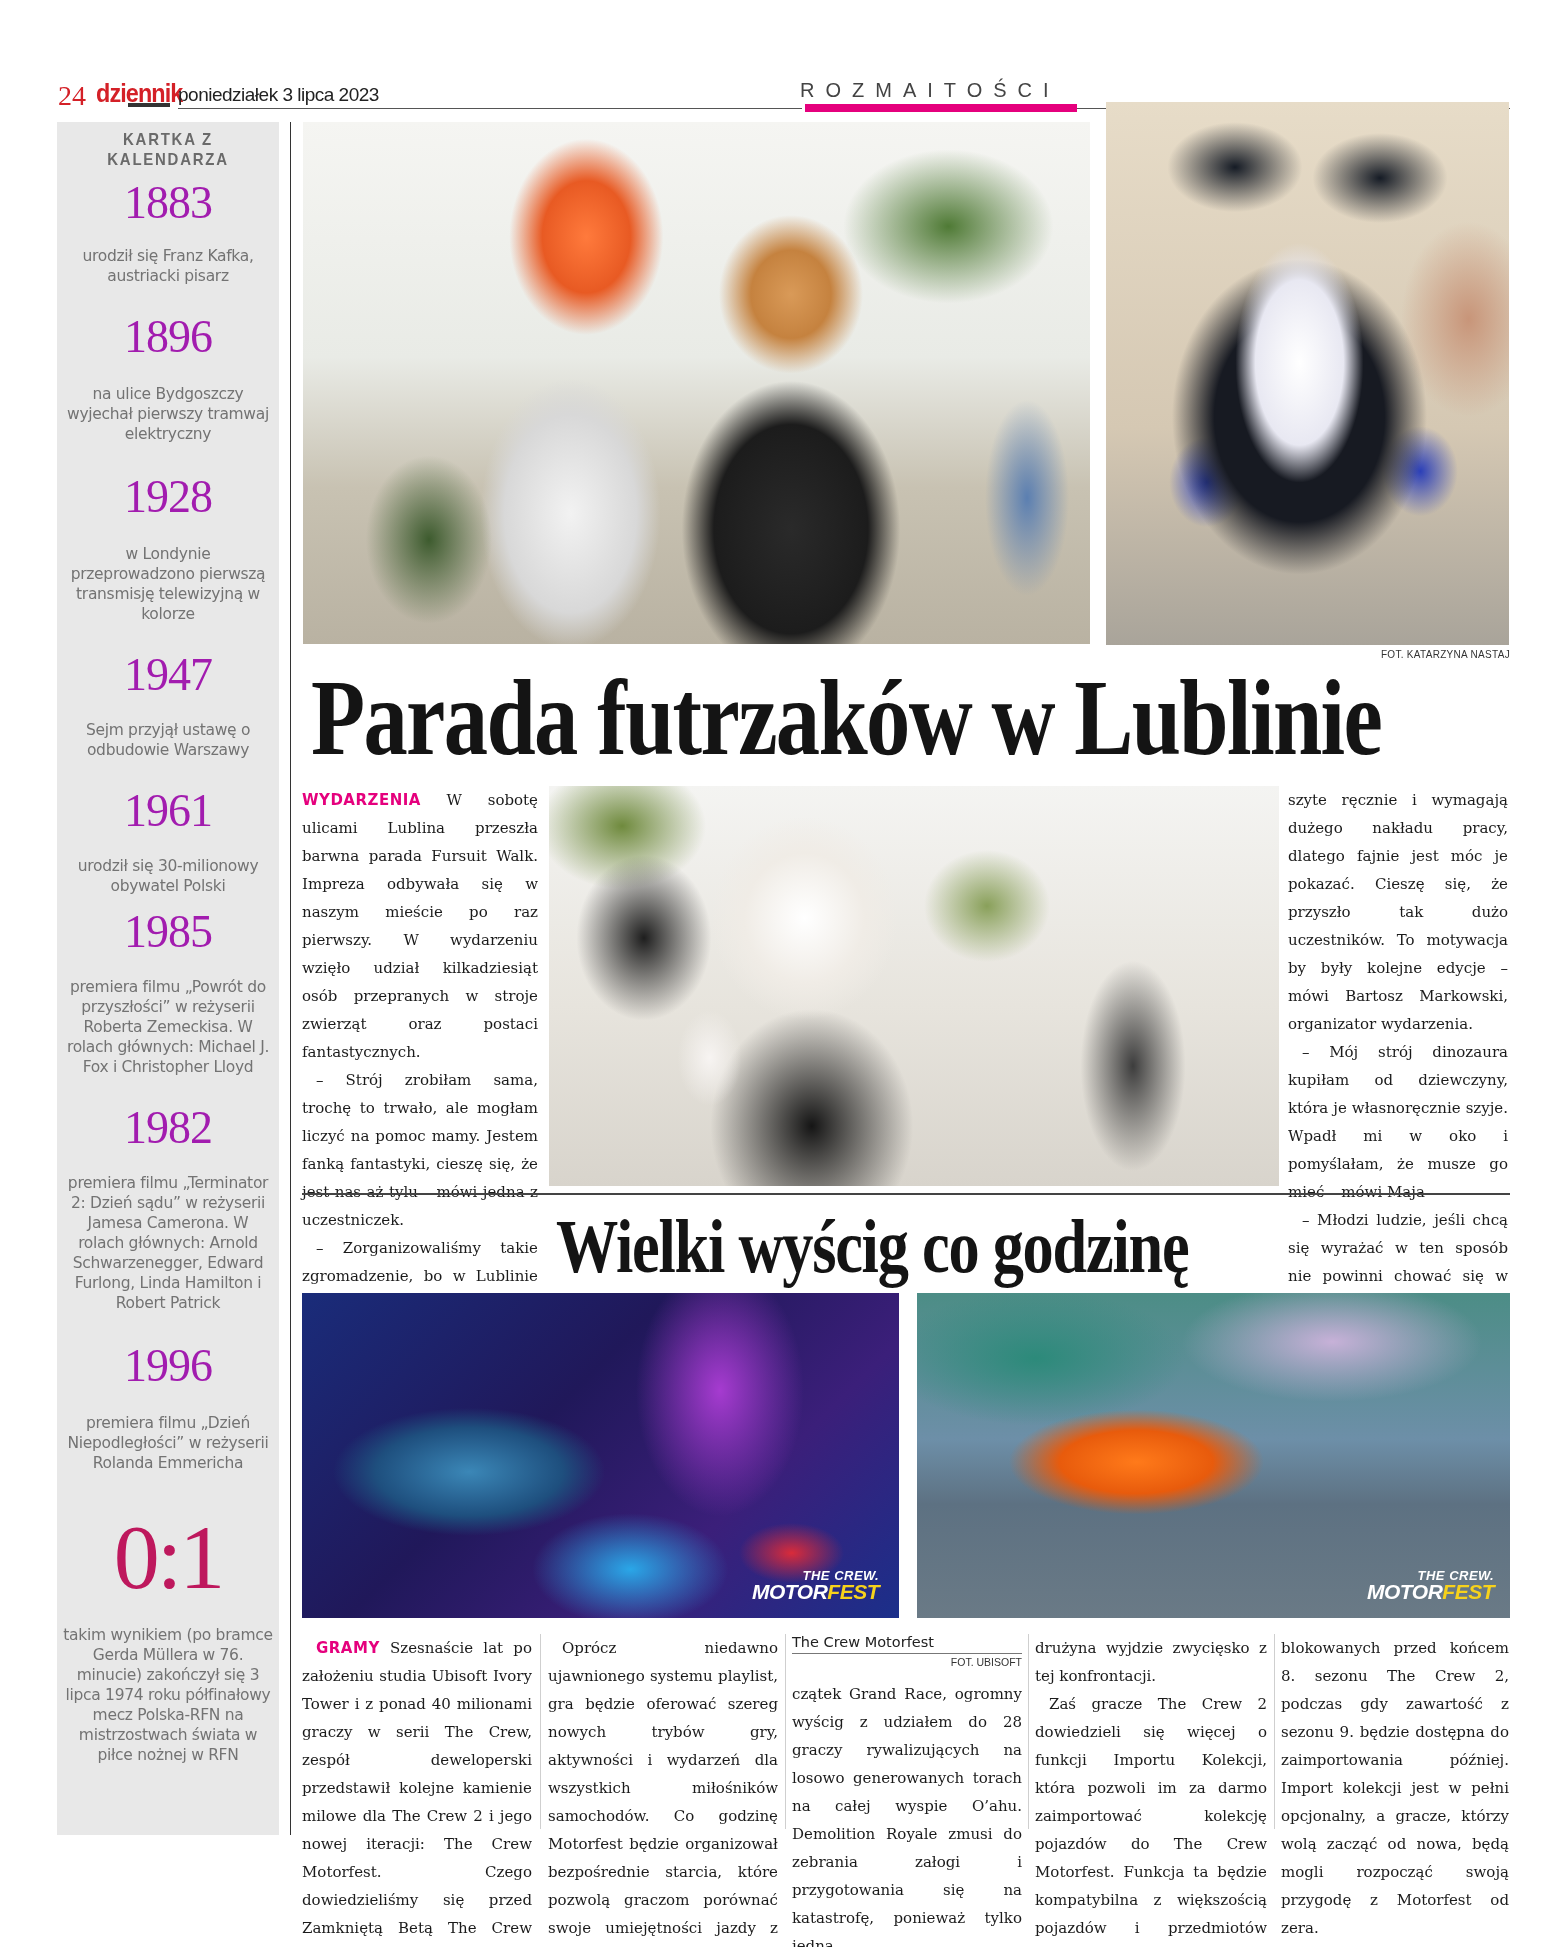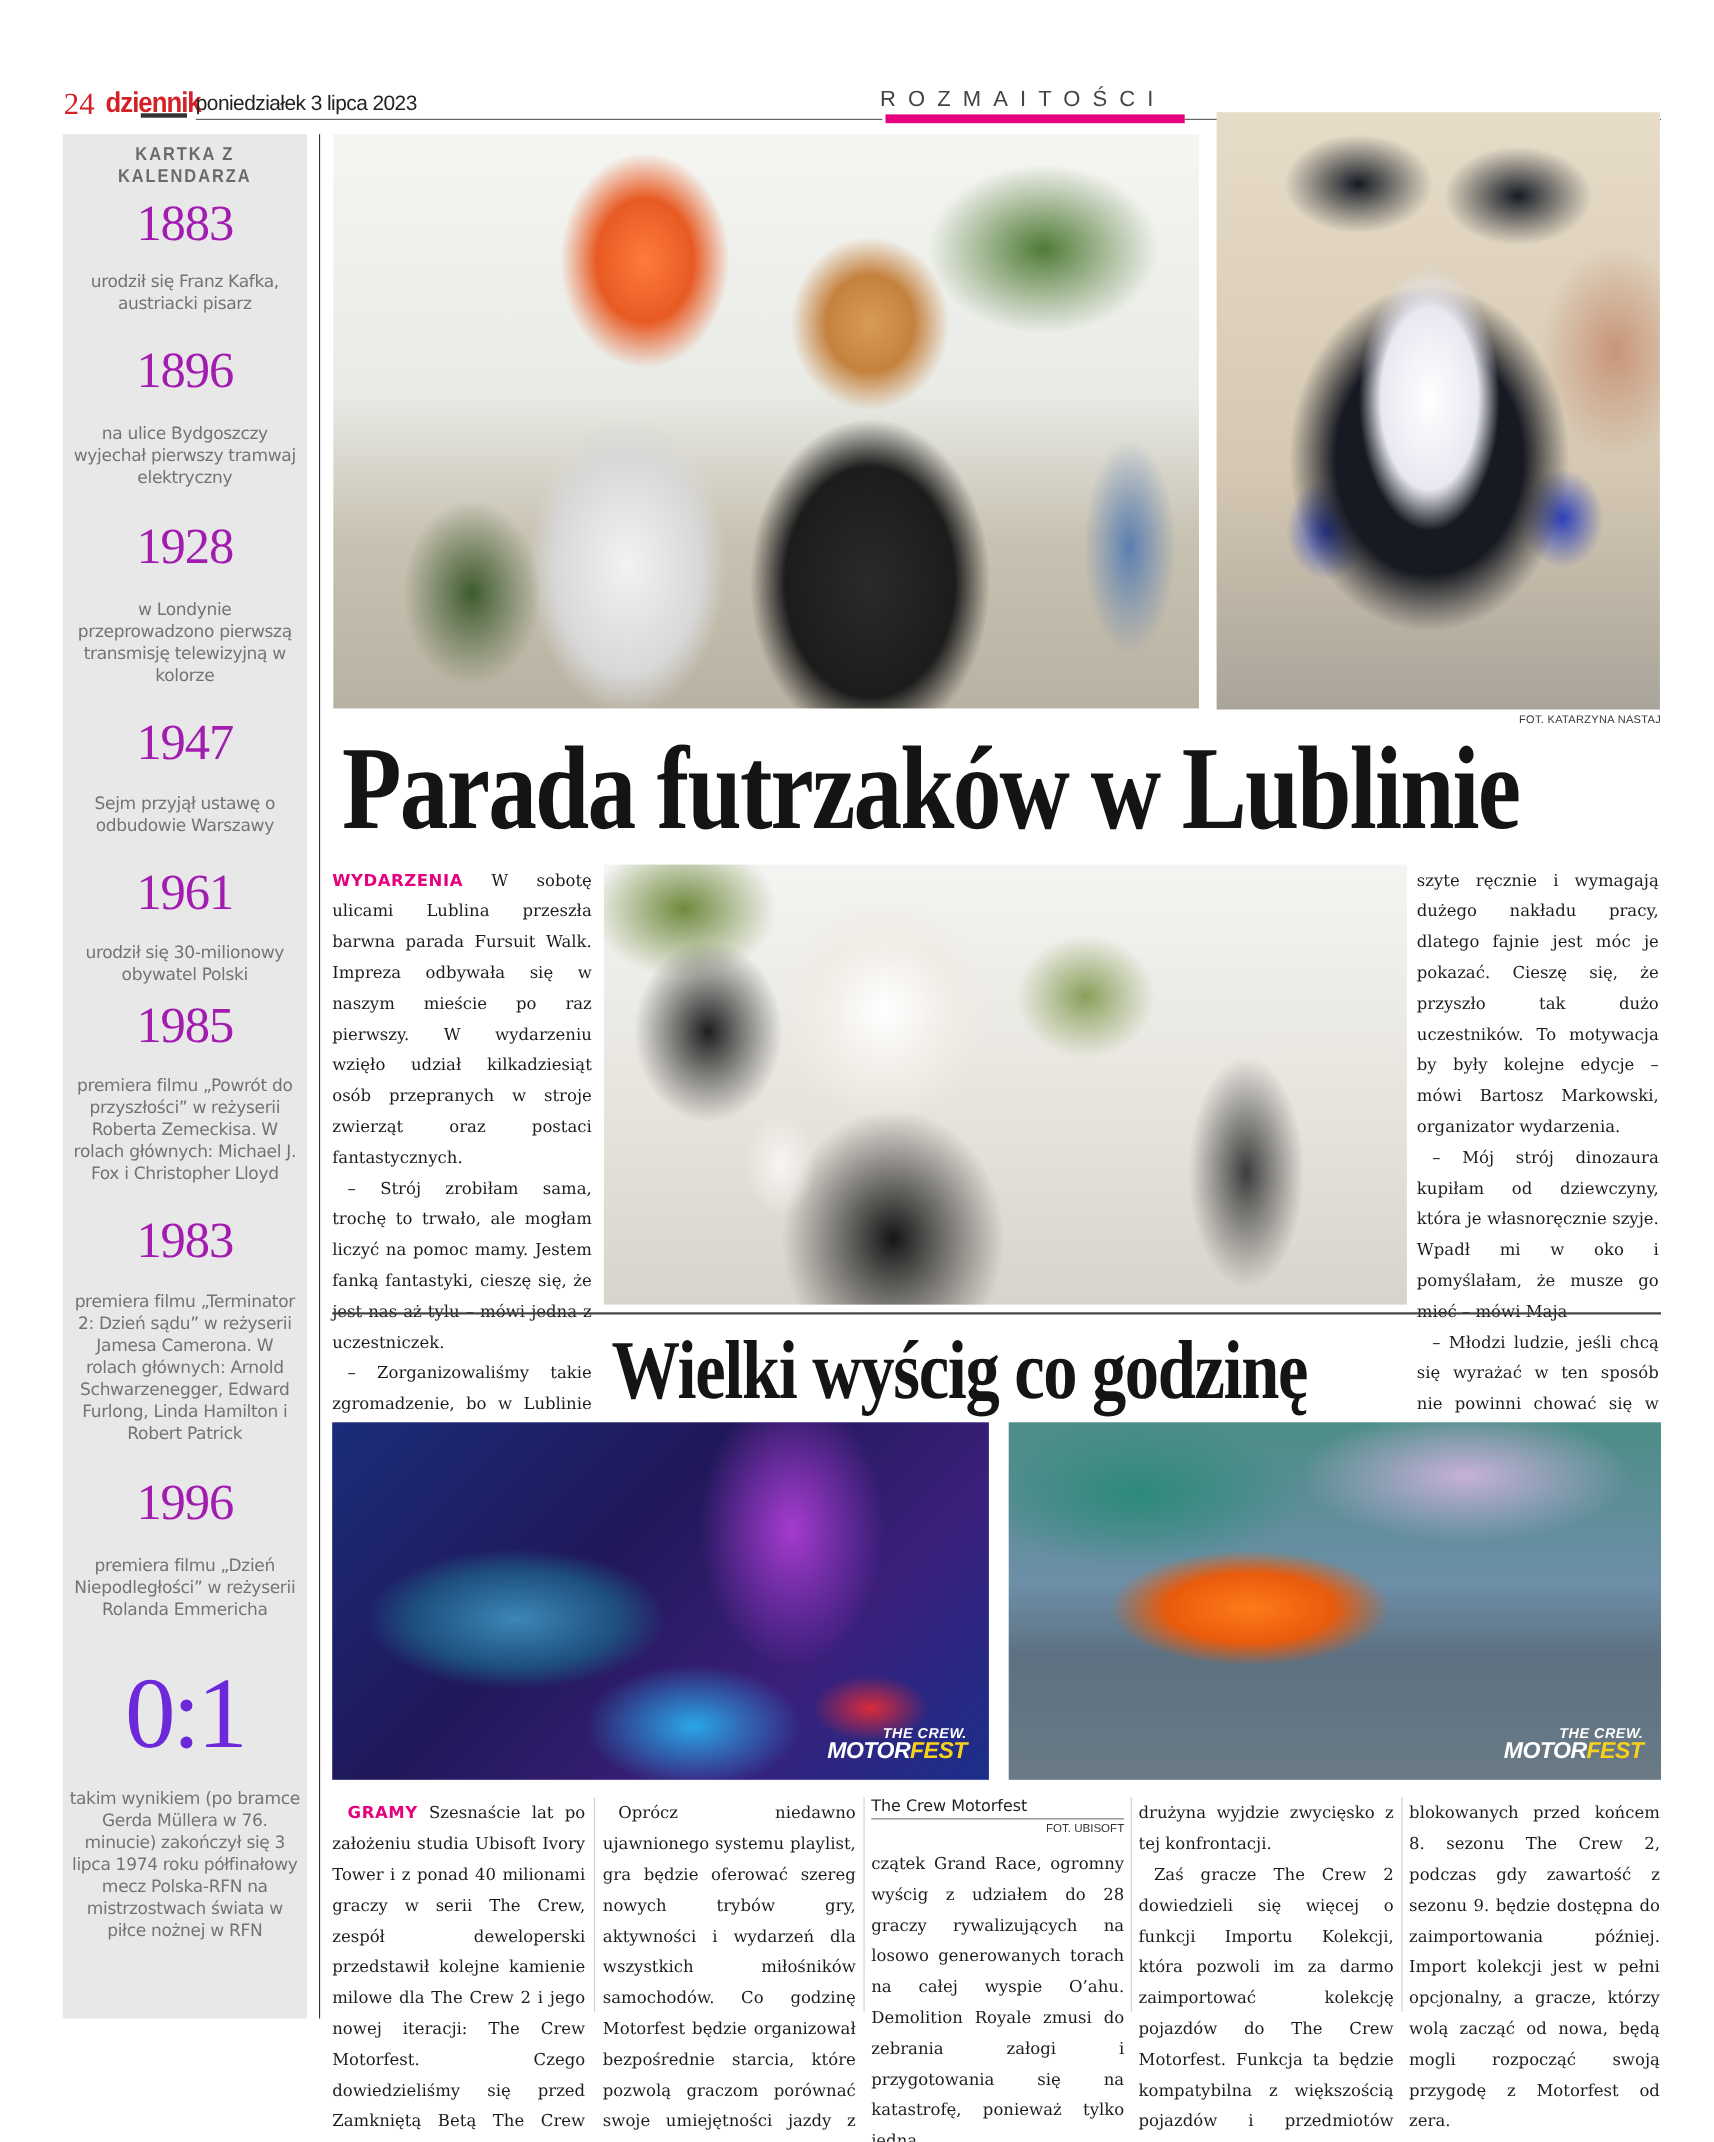--- a/index.html
+++ b/index.html
@@ -15,21 +15,21 @@
     .hdr-rule-right { position: absolute; left: 1077px; top: 108px; width: 433px; height: 1px; background: #555; }
     .section-label { position: absolute; left: 800px; top: 80px; width: 277px; font-family: "Liberation Sans", sans-serif; font-size: 20px; letter-spacing: 11px; color: #444; line-height: 1; font-weight: 300; }
     .section-bar { position: absolute; left: 805px; top: 104px; width: 272px; height: 8px; background: #e5007d; }
 
     
     .sidebar { position: absolute; left: 57px; top: 122px; width: 222px; height: 1713px; background: #e8e8e8; text-align: center; }
     .sidebar-title { margin-top: 8px; font-family: "Liberation Sans", sans-serif; font-weight: 700; font-size: 17px; letter-spacing: 2px; color: #6a6a6a; transform: scaleX(0.88); }
     .cal-entry { margin-top: 0; }
     .cal-year { font-family: "Liberation Serif", serif; font-size: 46px; color: #a21caf; line-height: 1; letter-spacing: -1px; }
     .cal-desc { font-family: "DejaVu Sans", sans-serif; font-size: 15.5px; line-height: 20px; color: #737373; padding: 0 6px; letter-spacing: -0.3px; }
-    .cal-big { font-family: "Liberation Serif", serif; font-size: 92px; color: #6d28d9; line-height: 1; letter-spacing: -3px; }
+    .cal-big { font-family: "Liberation Serif", serif; font-size: 92px; color: #be185d; line-height: 1; letter-spacing: -3px; }
 
     .vrule-sidebar { position: absolute; left: 290px; top: 122px; width: 1px; height: 1713px; background: #333; }
 
     
     .photo { position: absolute; overflow: hidden; padding-left: 16px; }
     .ph-fox { left: 303px; top: 122px; width: 787px; height: 522px; background:
       radial-gradient(ellipse 90px 120px at 16% 80%, #3d5b2e 0%, transparent 70%),
       radial-gradient(ellipse 150px 110px at 82% 20%, #4f7a35 0%, transparent 70%),
       radial-gradient(ellipse 110px 140px at 36% 22%, #ff7a3c 0%, #e85a23 40%, transparent 70%),
       radial-gradient(ellipse 100px 110px at 62% 33%, #d99a58 0%, #c5823f 40%, transparent 72%),
@@ -135,21 +135,21 @@
   </div>
   <div class="cal-entry" style="margin-top:28px">
     <div class="cal-year">1961</div>
     <div class="cal-desc" style="margin-top:22px">urodził się 30-milionowy obywatel Polski</div>
   </div>
   <div class="cal-entry" style="margin-top:13px">
     <div class="cal-year">1985</div>
     <div class="cal-desc" style="margin-top:22px">premiera filmu „Powrót do przyszłości” w reżyserii Roberta Zemeckisa. W rolach głównych: Michael J. Fox i Christopher Lloyd</div>
   </div>
   <div class="cal-entry" style="margin-top:28px">
-    <div class="cal-year">1983</div>
+    <div class="cal-year">1982</div>
     <div class="cal-desc" style="margin-top:22px">premiera filmu „Terminator 2: Dzień sądu” w reżyserii Jamesa Camerona. W rolach głównych: Arnold Schwarzenegger, Edward Furlong, Linda Hamilton i Robert Patrick</div>
   </div>
   <div class="cal-entry" style="margin-top:30px">
     <div class="cal-year">1996</div>
     <div class="cal-desc" style="margin-top:24px">premiera filmu „Dzień Niepodległości” w reżyserii Rolanda Emmericha</div>
   </div>
   <div class="cal-entry" style="margin-top:38px">
     <div class="cal-big">0:1</div>
     <div class="cal-desc" style="margin-top:22px">takim wynikiem (po bramce Gerda Müllera w 76. minucie) zakończył się 3 lipca 1974 roku półfinałowy mecz Polska-RFN na mistrzostwach świata w piłce nożnej w RFN</div>
   </div>

